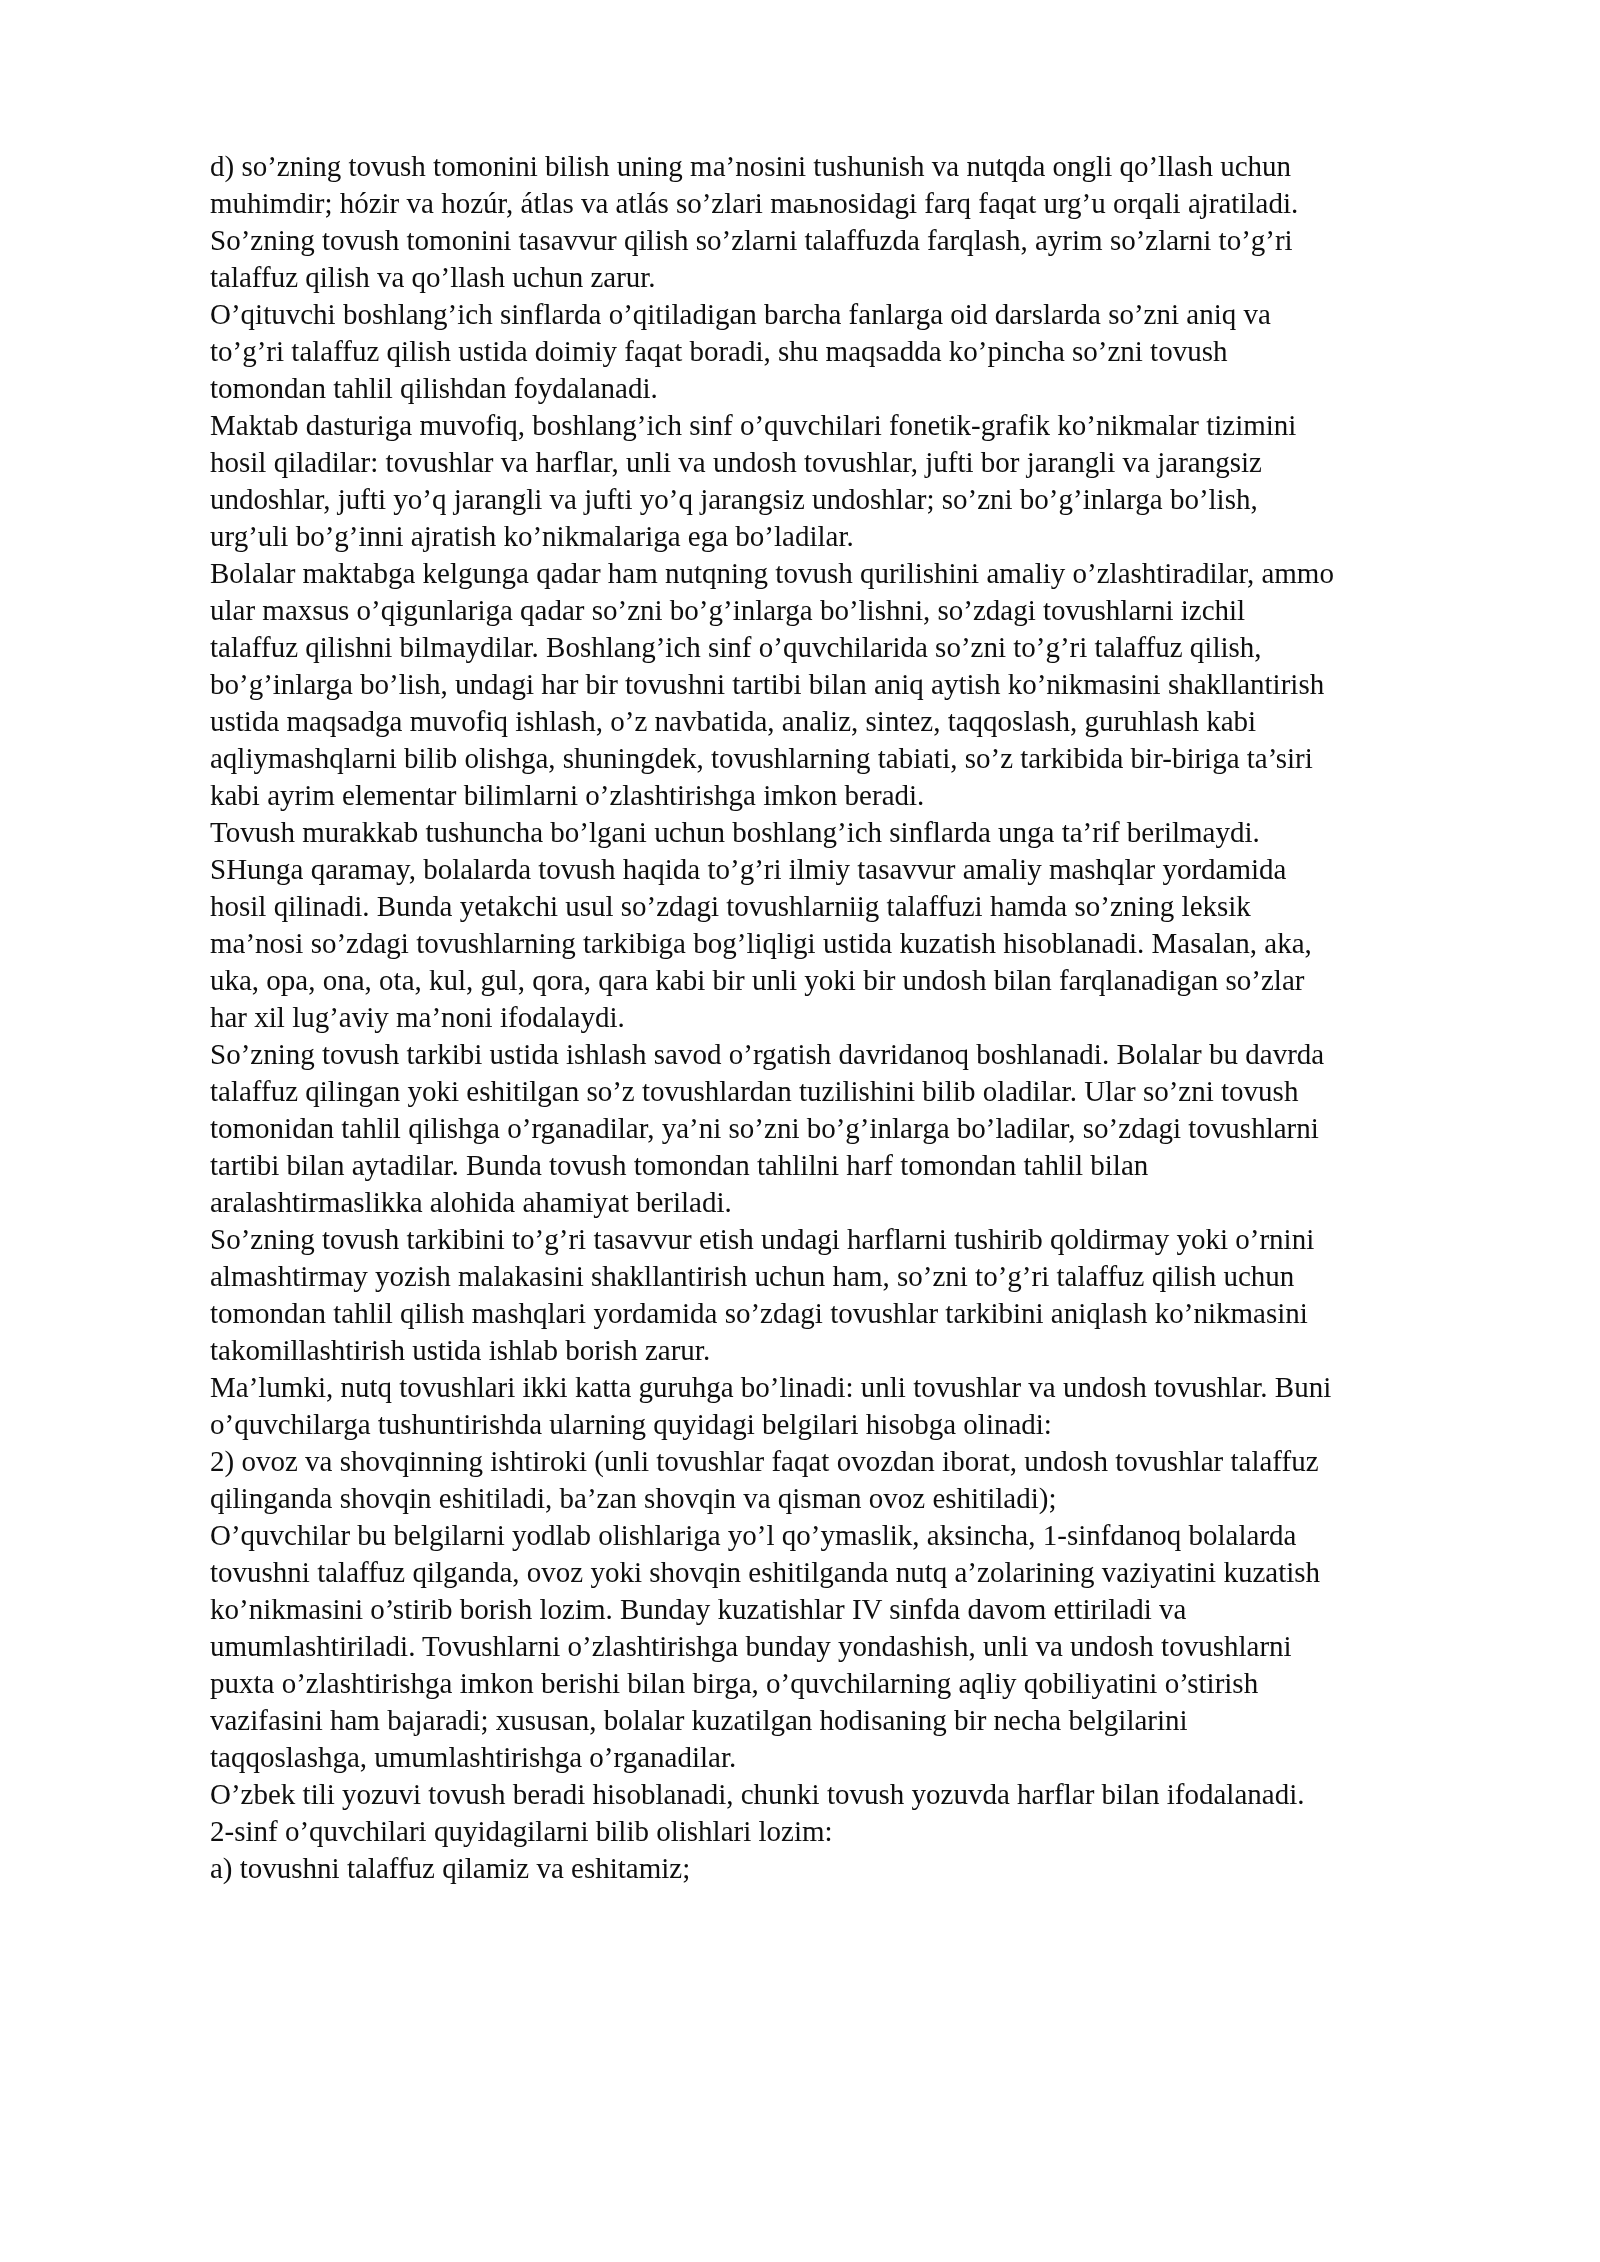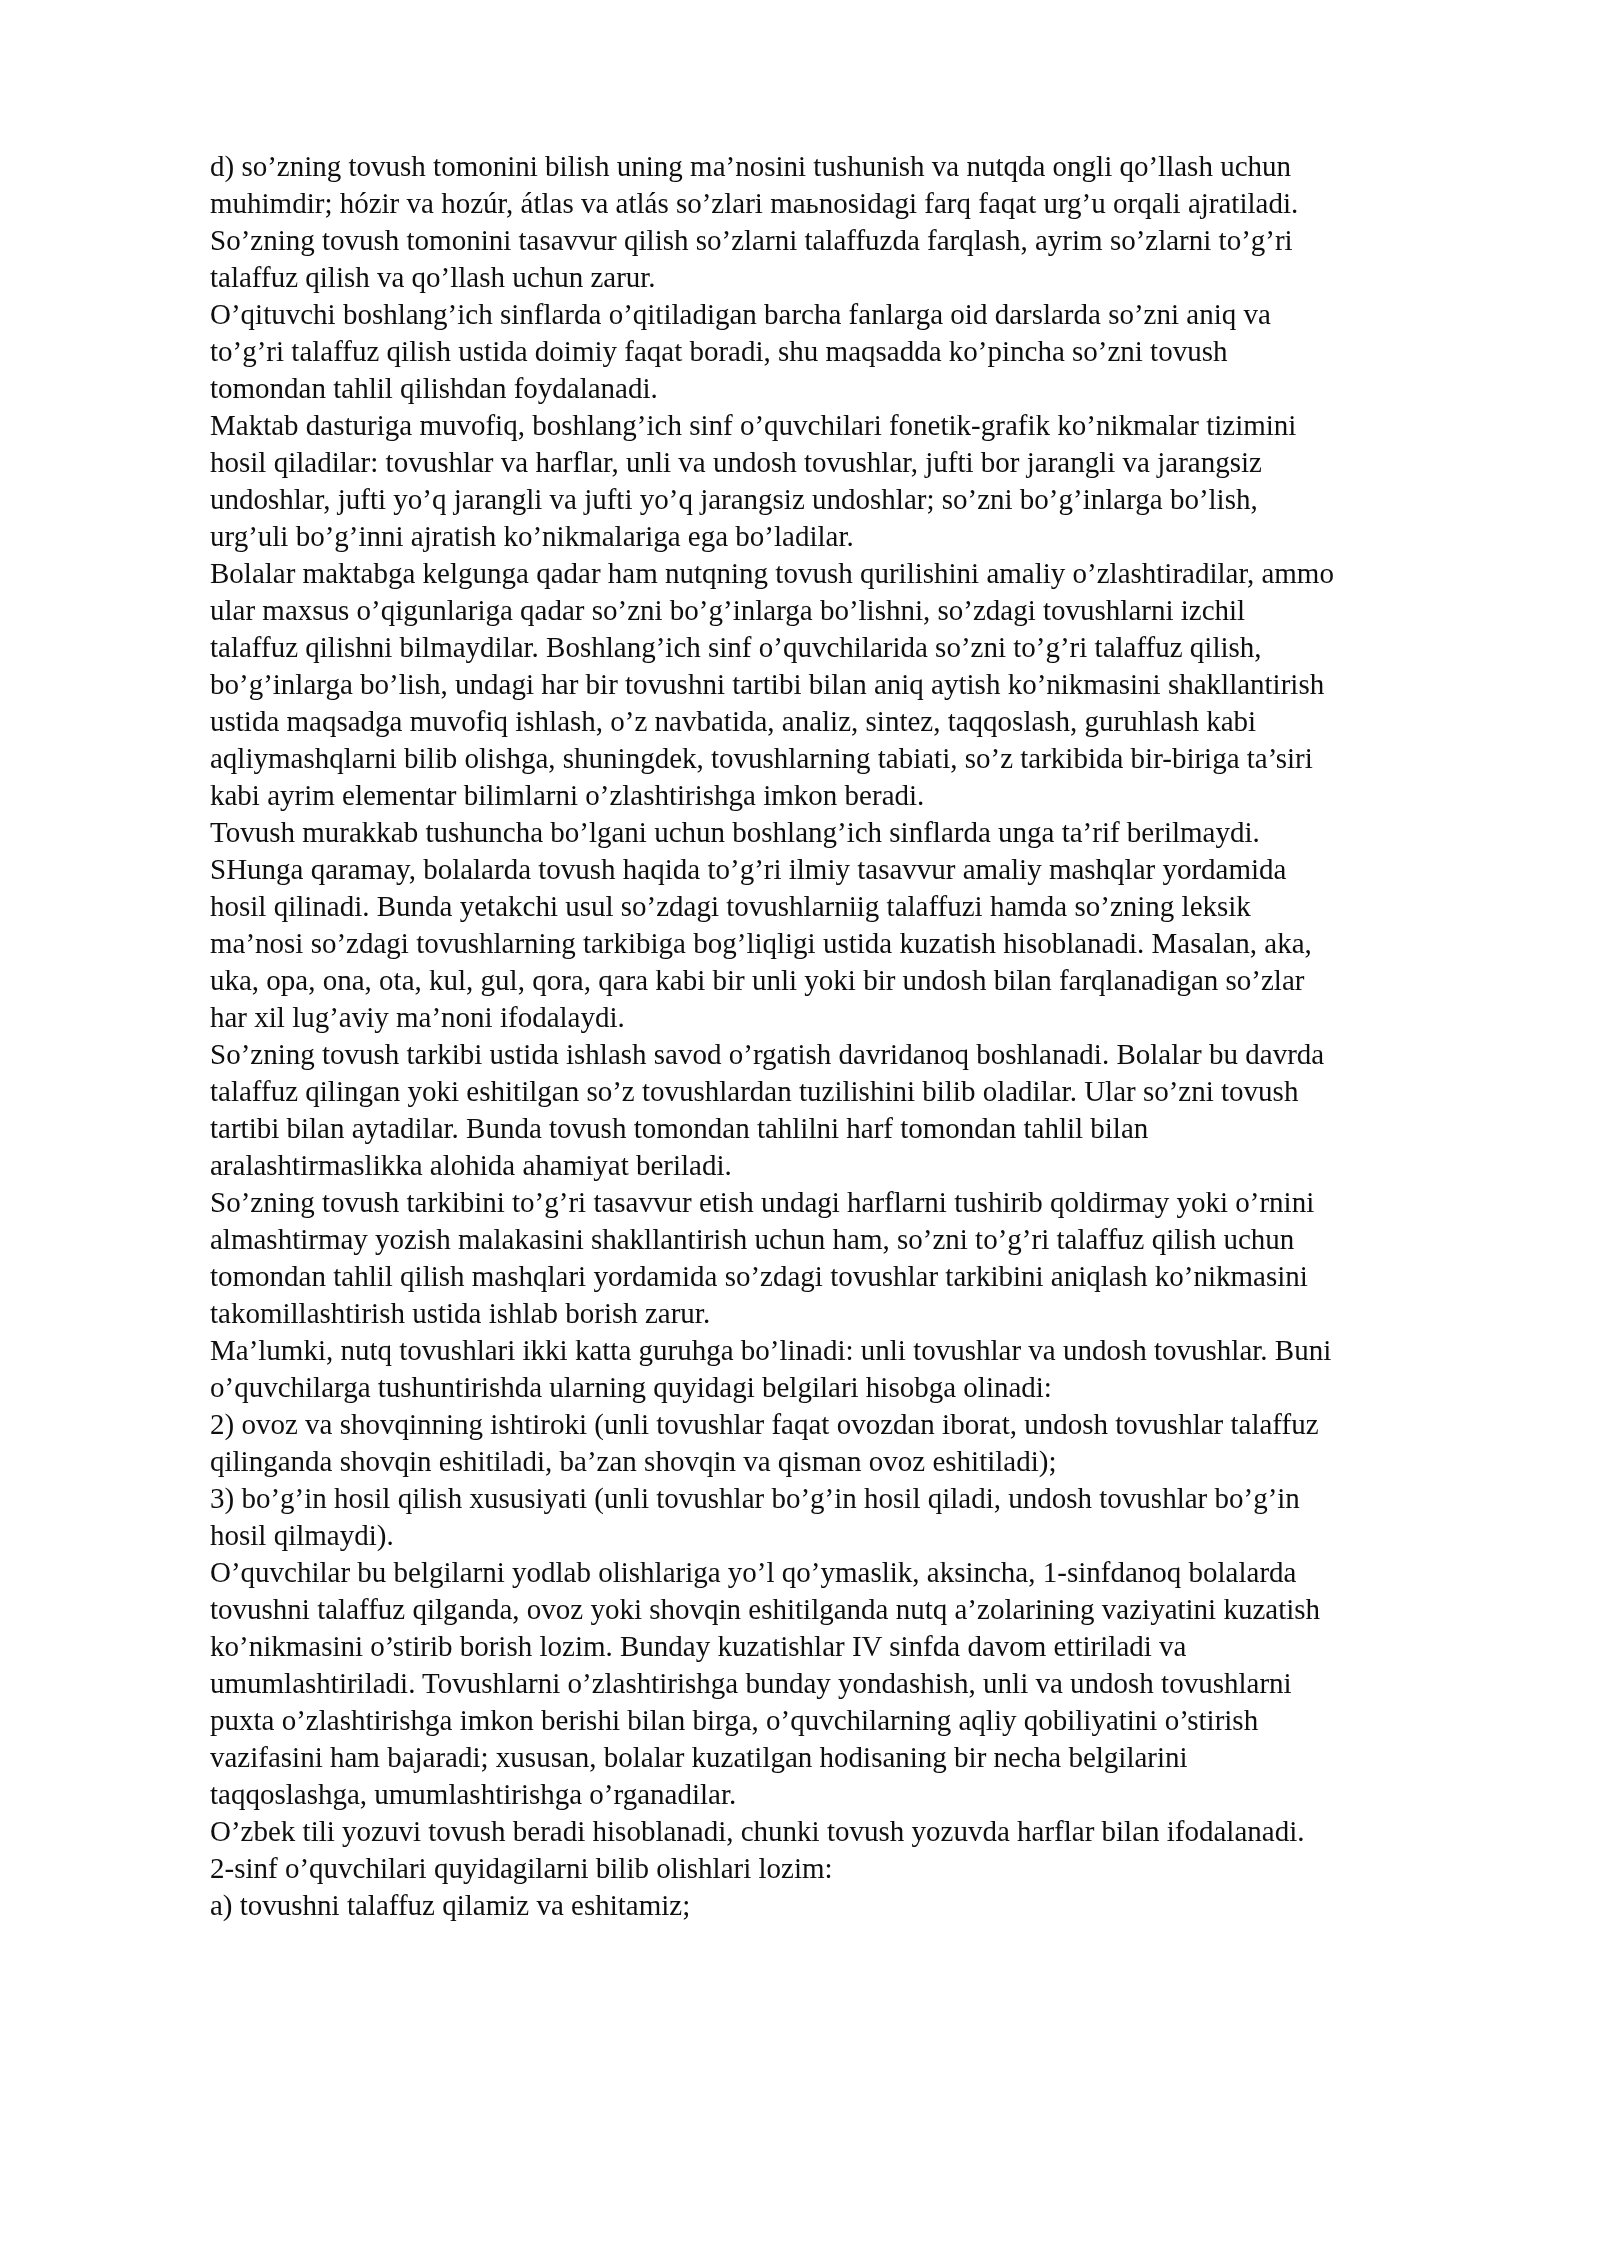--- a/index.html
+++ b/index.html
@@ -70,40 +70,37 @@
       <div class="paragraph">
         <div class="line">SHunga qaramay, bolalarda tovush haqida to’g’ri ilmiy tasavvur amaliy mashqlar yordamida</div>
         <div class="line">hosil qilinadi. Bunda yetakchi usul so’zdagi tovushlarniig talaffuzi hamda so’zning leksik</div>
         <div class="line">ma’nosi so’zdagi tovushlarning tarkibiga bog’liqligi ustida kuzatish hisoblanadi. Masalan, aka,</div>
         <div class="line">uka, opa, ona, ota, kul, gul, qora, qara kabi bir unli yoki bir undosh bilan farqlanadigan so’zlar</div>
         <div class="line">har xil lug’aviy ma’noni ifodalaydi.</div>
       </div>
       <div class="paragraph">
         <div class="line">So’zning tovush tarkibi ustida ishlash savod o’rgatish davridanoq boshlanadi. Bolalar bu davrda</div>
         <div class="line">talaffuz qilingan yoki eshitilgan so’z tovushlardan tuzilishini bilib oladilar. Ular so’zni tovush</div>
+        <div class="line">tomonidan tahlil qilishga o’rganadilar, ya’ni so’zni bo’g’inlarga bo’ladilar, so’zdagi tovushlarni</div>
         <div class="line">tartibi bilan aytadilar. Bunda tovush tomondan tahlilni harf tomondan tahlil bilan</div>
         <div class="line">aralashtirmaslikka alohida ahamiyat beriladi.</div>
       </div>
       <div class="paragraph">
         <div class="line">So’zning tovush tarkibini to’g’ri tasavvur etish undagi harflarni tushirib qoldirmay yoki o’rnini</div>
         <div class="line">almashtirmay yozish malakasini shakllantirish uchun ham, so’zni to’g’ri talaffuz qilish uchun</div>
         <div class="line">tomondan tahlil qilish mashqlari yordamida so’zdagi tovushlar tarkibini aniqlash ko’nikmasini</div>
         <div class="line">takomillashtirish ustida ishlab borish zarur.</div>
       </div>
       <div class="paragraph">
         <div class="line">Ma’lumki, nutq tovushlari ikki katta guruhga bo’linadi: unli tovushlar va undosh tovushlar. Buni</div>
         <div class="line">o’quvchilarga tushuntirishda ularning quyidagi belgilari hisobga olinadi:</div>
       </div>
       <div class="paragraph">
         <div class="line">2) ovoz va shovqinning ishtiroki (unli tovushlar faqat ovozdan iborat, undosh tovushlar talaffuz</div>
         <div class="line">qilinganda shovqin eshitiladi, ba’zan shovqin va qisman ovoz eshitiladi);</div>
-      </div>
-      <div class="paragraph">
-        <div class="line">3) bo’g’in hosil qilish xususiyati (unli tovushlar bo’g’in hosil qiladi, undosh tovushlar bo’g’in</div>
-        <div class="line">hosil qilmaydi).</div>
       </div>
       <div class="paragraph">
         <div class="line">O’quvchilar bu belgilarni yodlab olishlariga yo’l qo’ymaslik, aksincha, 1-sinfdanoq bolalarda</div>
         <div class="line">tovushni talaffuz qilganda, ovoz yoki shovqin eshitilganda nutq a’zolarining vaziyatini kuzatish</div>
         <div class="line">ko’nikmasini o’stirib borish lozim. Bunday kuzatishlar IV sinfda davom ettiriladi va</div>
         <div class="line">umumlashtiriladi. Tovushlarni o’zlashtirishga bunday yondashish, unli va undosh tovushlarni</div>
         <div class="line">puxta o’zlashtirishga imkon berishi bilan birga, o’quvchilarning aqliy qobiliyatini o’stirish</div>
         <div class="line">vazifasini ham bajaradi; xususan, bolalar kuzatilgan hodisaning bir necha belgilarini</div>
         <div class="line">taqqoslashga, umumlashtirishga o’rganadilar.</div>
       </div>

